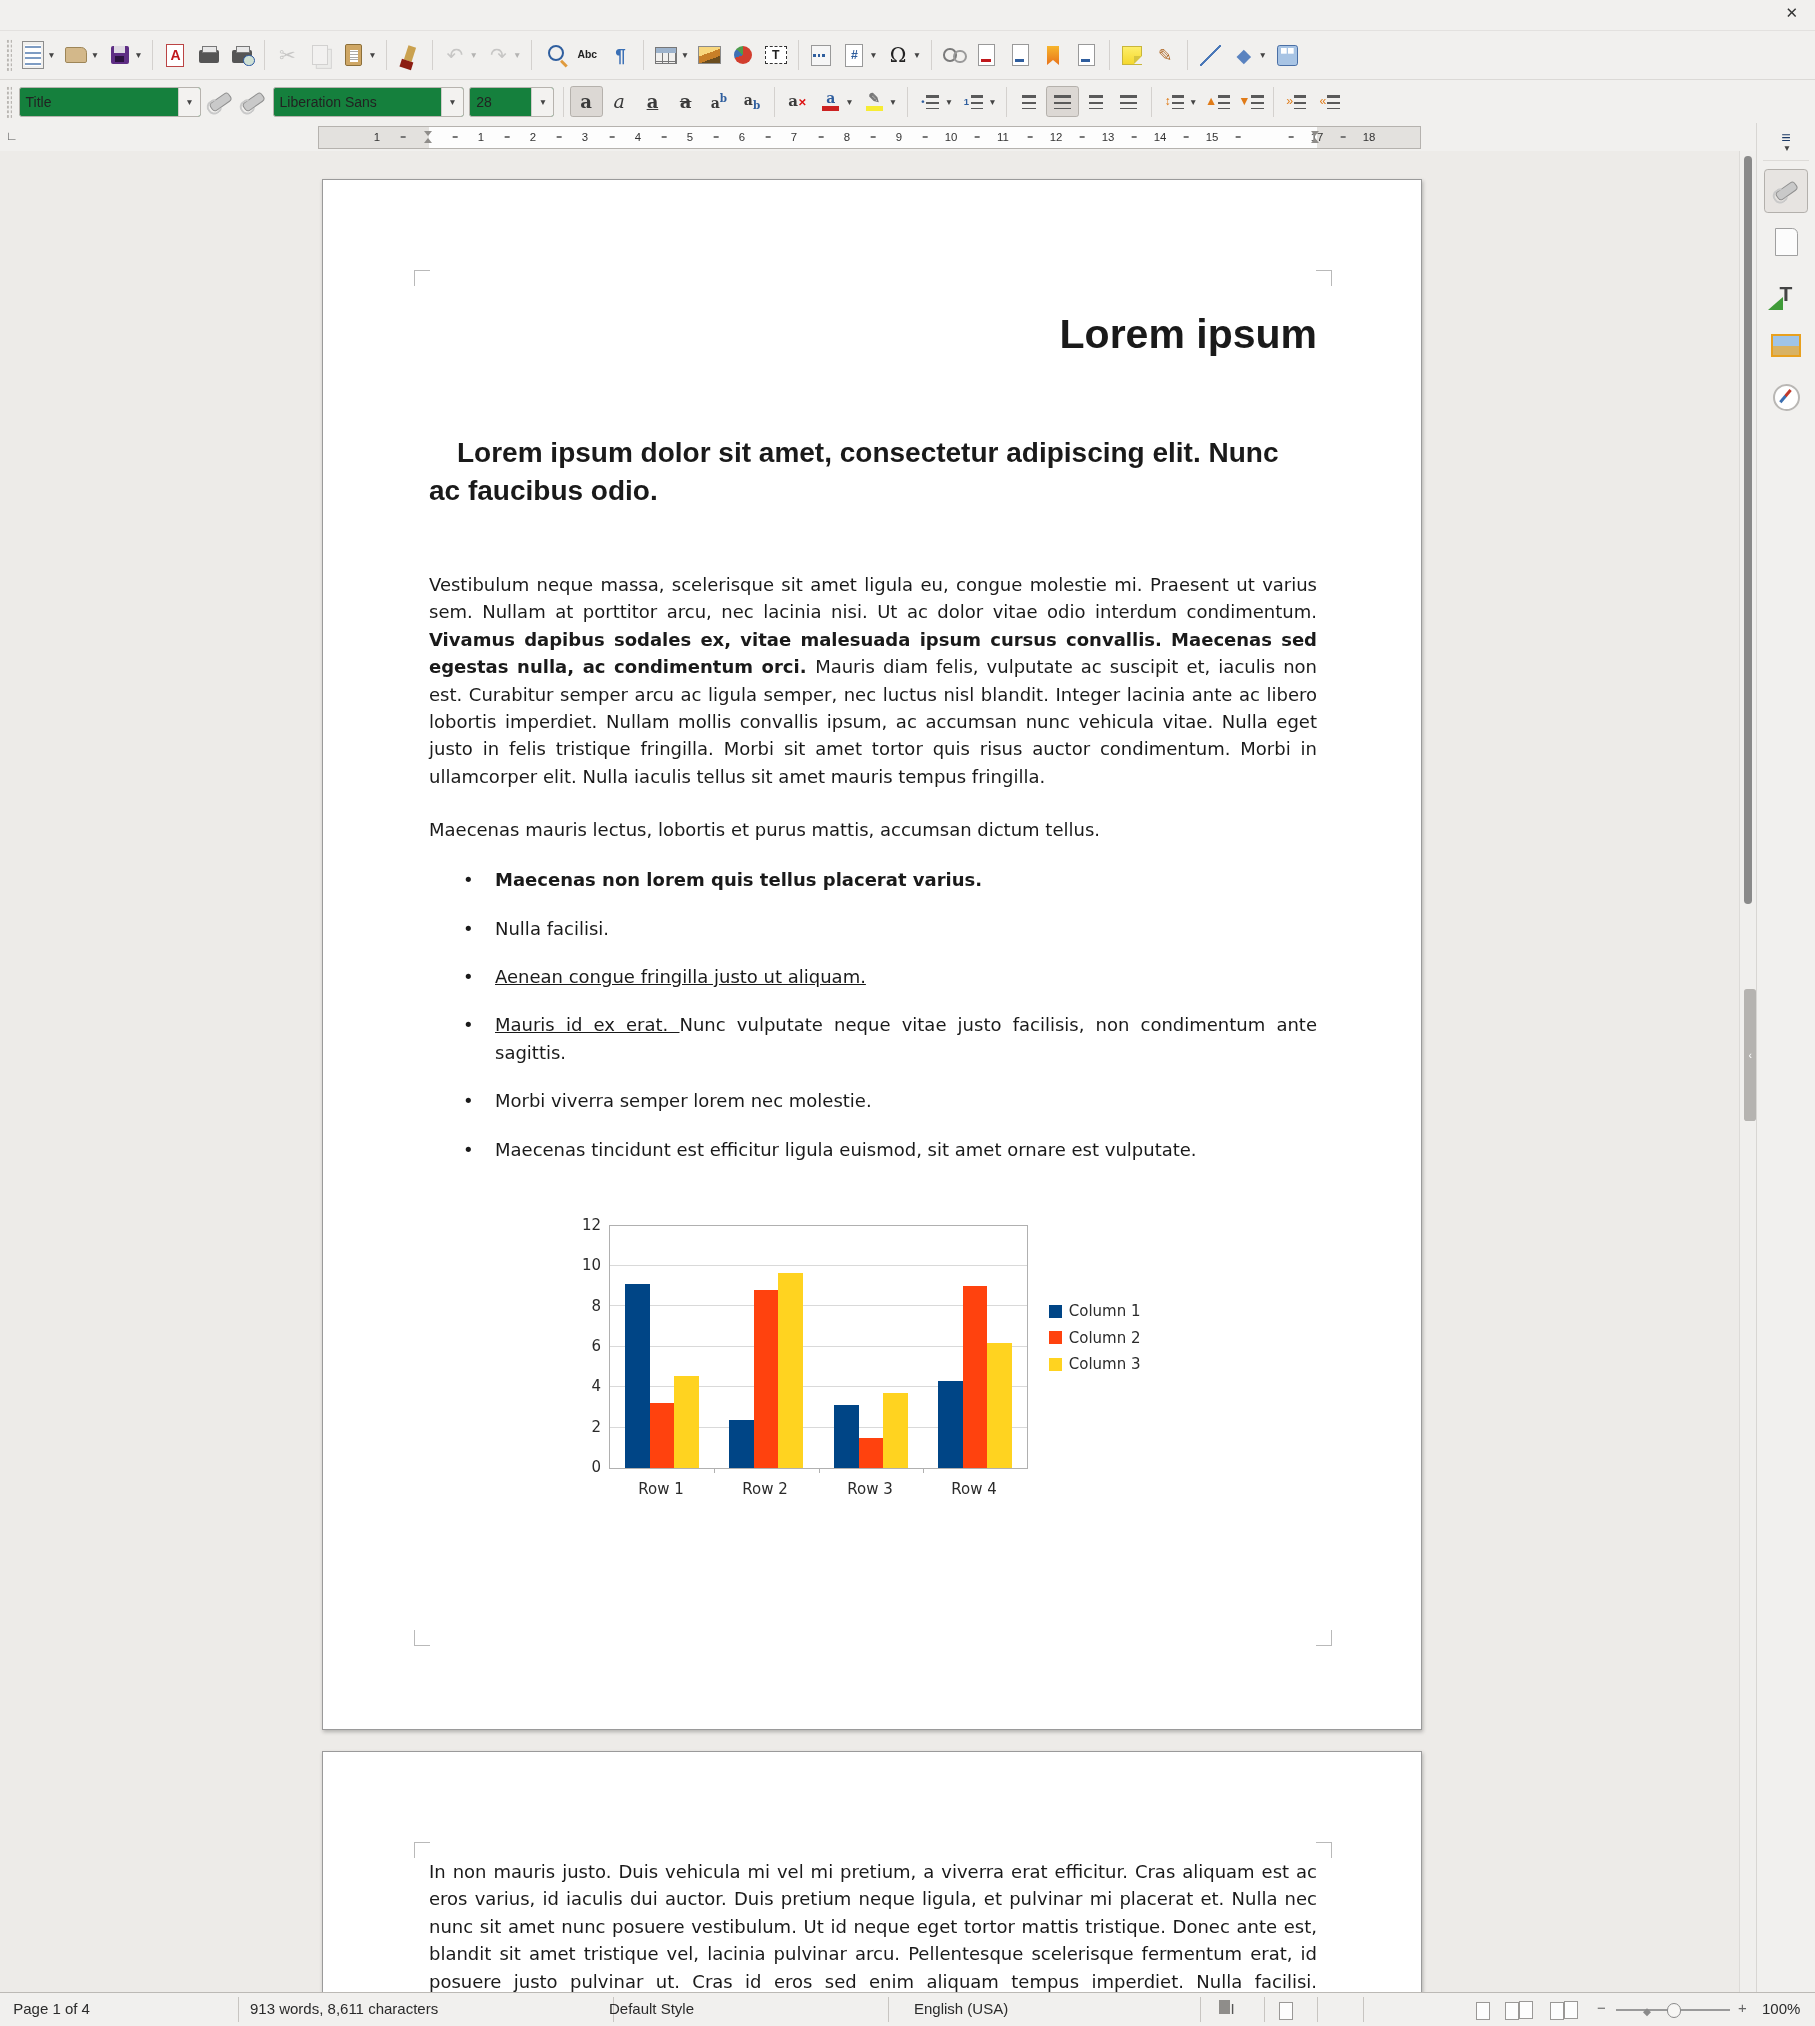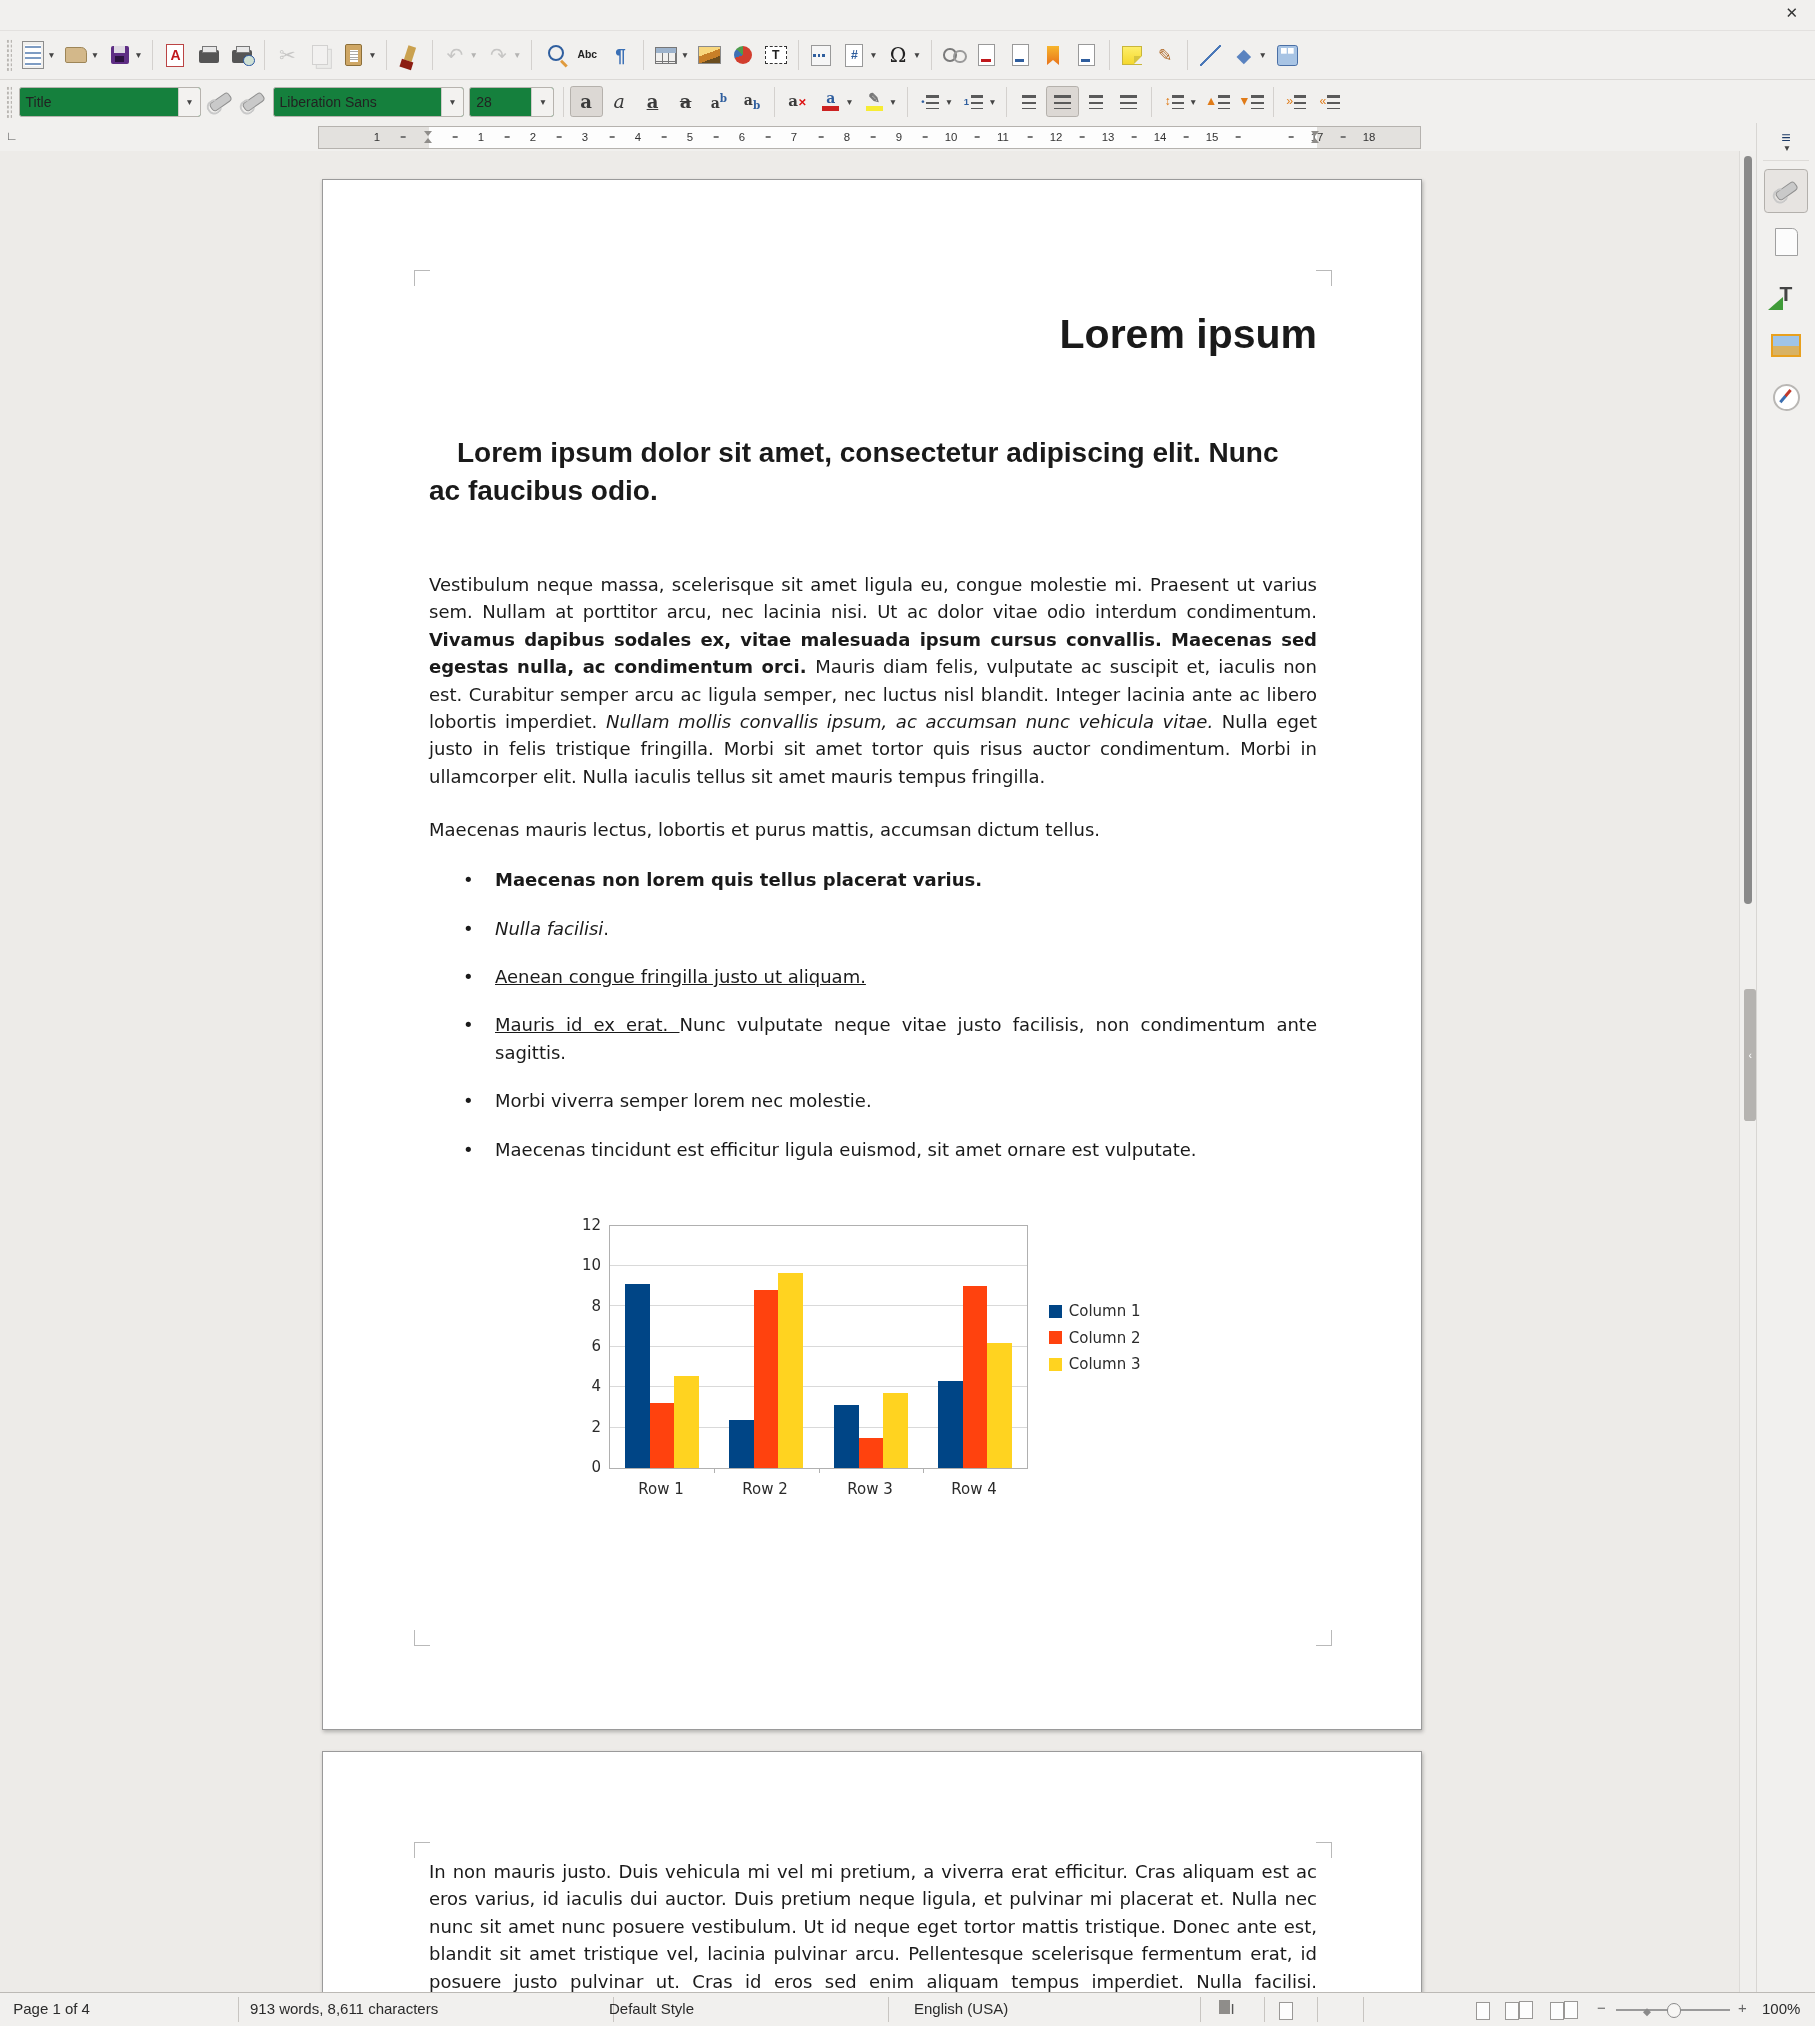--- a/index.html
+++ b/index.html
@@ -118,21 +118,21 @@
   .cm{position:absolute;width:15px;height:15px;border:0 solid #b9b9b9}
   .cm.tl{border-left-width:0.9px;border-top-width:0.9px}
   .cm.tr{border-right-width:0.9px;border-top-width:0.9px}
   .cm.bl{border-left-width:0.9px;border-bottom-width:0.9px}
   .cm.br{border-right-width:0.9px;border-bottom-width:0.9px}
   .content{position:absolute;left:106px;width:888px;top:0}
   .doc-title{margin-top:128px;text-align:right;font-size:41px;font-weight:bold;line-height:53px}
   .doc-h1{margin-top:73px;font-size:28px;font-weight:bold;line-height:38px;text-indent:28px}
   .body-par{margin-top:61px;font-family:"DejaVu Sans",sans-serif;font-size:18px;line-height:27.4px;text-align:justify}
   .body-par2{margin-top:25.6px;font-family:"DejaVu Sans",sans-serif;font-size:18px;line-height:27.4px}
-  .seg-bold{font-weight:bold}.seg-italic{font-style:italic}.seg-underline{text-decoration:underline}
+  .seg-bold{font-weight:bold}.seg-italic{}.seg-underline{text-decoration:underline}
   .bullets{margin:23px 0 0 0;padding:0 0 0 66px;list-style:none}
   .bullets li{position:relative;font-family:"DejaVu Sans",sans-serif;font-size:18px;line-height:27.4px;margin-bottom:21px;text-align:justify}
   .bullets li::before{content:"•";position:absolute;left:-32px;font-size:18px}
   
   .chart{position:relative;margin:44px 0 0 142px;width:644px;height:312px;
          font-family:"DejaVu Sans",sans-serif;font-size:15px;color:#2b2b2b}
   .chart-plot{position:absolute;left:38px;top:18px;width:419px;height:244px;border:0.9px solid #b0b0b0;box-sizing:border-box}
   .gridline{position:absolute;left:0;width:100%;height:0.9px;background:#d9d9d9}
   .chart-ylab{position:absolute;right:613px;transform:translateY(-50%);left:0;text-align:right;width:30px}
   .bar-group{position:absolute;bottom:0;display:flex;align-items:flex-end;justify-content:center;width:104px}

